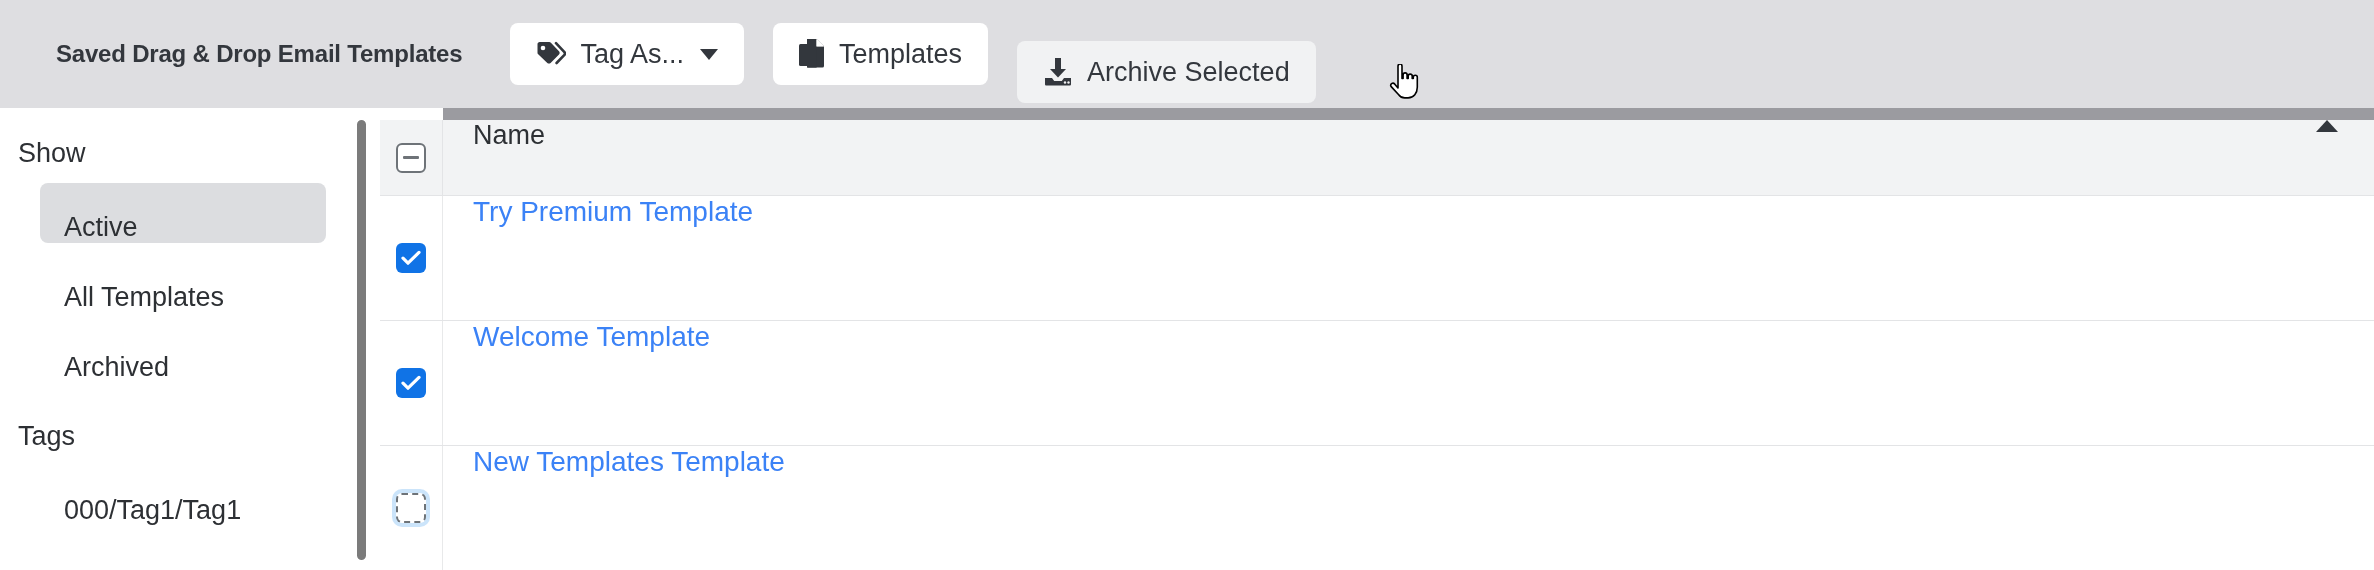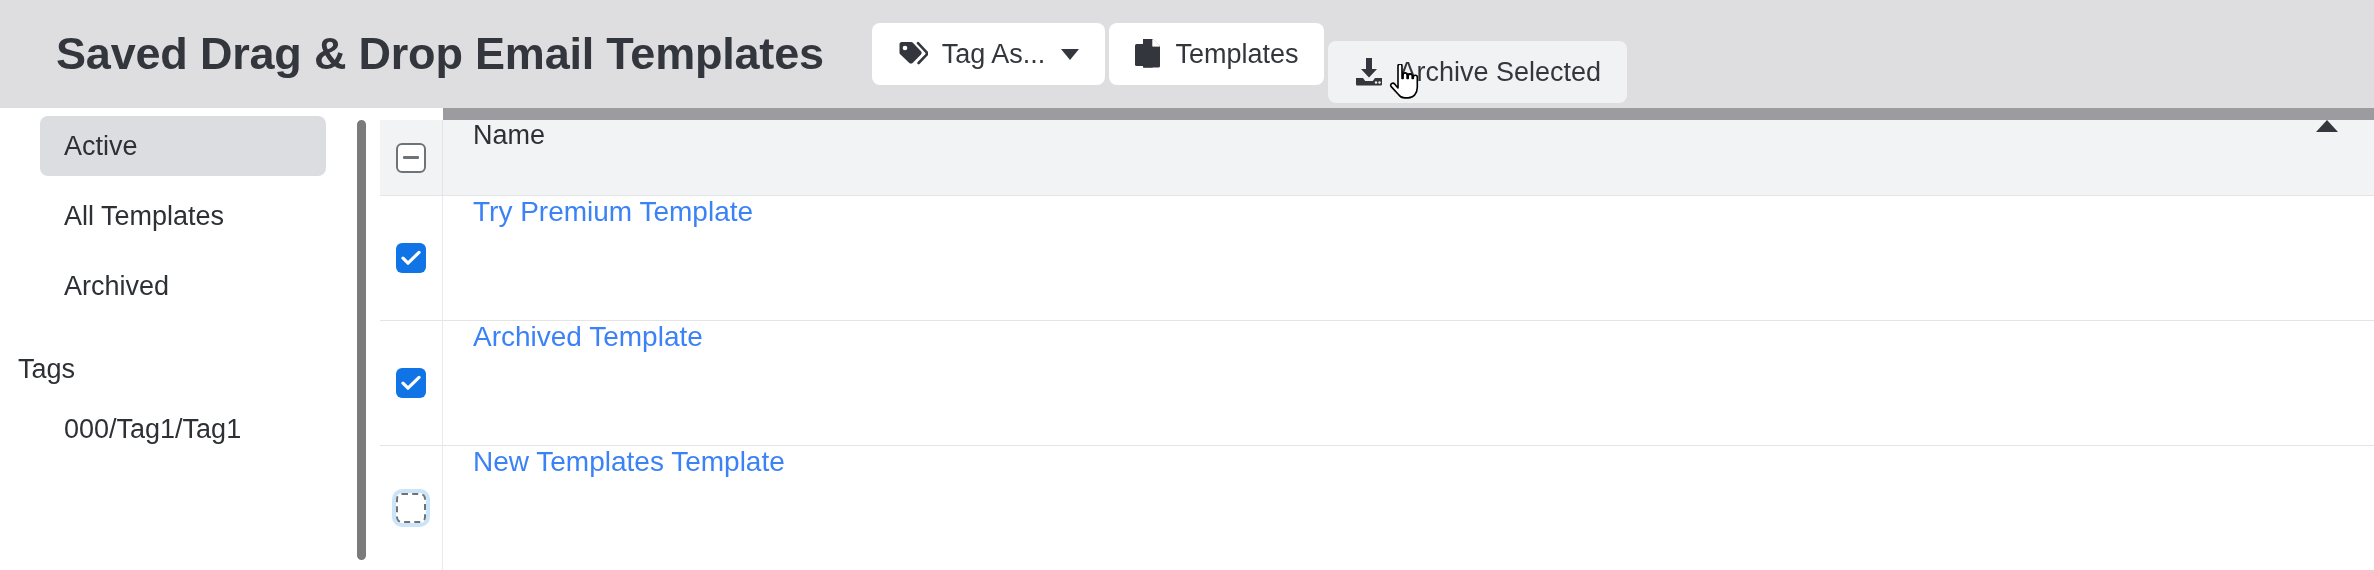--- a/index.html
+++ b/index.html
@@ -15,27 +15,27 @@
   #app { position: relative; width: 2374px; height: 570px; background:#ffffff; }
 
   
   .toolbar {
     position: absolute; left:0; top:0; width:2374px; height:108px;
     background:#dedee1;
     display:flex; align-items:center;
   }
   .page-title {
     margin-left: 56px;
-    font-size: 45px;
+    font-size: 24px;
     font-weight: 700;
     color: #33373d;
     letter-spacing: -0.2px;
     white-space: nowrap;
   }
-  .tb-buttons { display:flex; align-items:center; margin-left: 48px; gap: 4px; }
+  .tb-buttons { display:flex; align-items:center; margin-left: 48px; gap: 29px; }
 
   .tb-btn {
     display:flex; align-items:center;
     height: 62px;
     padding: 0 26px;
     border-radius: 8px;
     background: #ffffff;
     border: none;
     font-family: "Liberation Sans", sans-serif;
     font-size: 27px;
@@ -62,21 +62,21 @@
     background:#ffffff;
     padding-top: 8px;
   }
   .side-heading {
     font-size: 27px; color:#2d3034; font-weight:400;
     padding: 22px 0 14px 18px;
   }
   .side-item {
     margin: 0 22px 0 40px;
     height: 60px;
-    display:flex; align-items:center;
+    display:flex; align-items:flex-end;
     padding-left: 24px;
     border-radius: 8px;
     font-size: 27px;
     color: #2d3034;
     cursor: pointer;
     white-space: nowrap;
   }
   .side-item.selected { background: #dcdde0; }
   .side-item.tag { padding-left: 24px; }
   .side-sub { margin-top: 10px; }
@@ -209,20 +209,21 @@
     </div>
   </div>
 
   <div class="cursor">
     <svg width="30" height="36" viewBox="0 0 30 36">
       <path d="M9 2.2c0-1.2.9-2.2 2-2.2s2 1 2 2.2v12.3h1.1v-3.6c0-1.1.9-2 2-2s2 .9 2 2v3.6h1.1v-2.4c0-1.1.9-2 2-2s2 .9 2 2v2.4h1.1v-1.3c0-1.1.9-2 2-2s2 .9 2 2v10.1c0 5.6-3.6 10.6-9.2 10.6h-3.4c-2.5 0-4.6-1.2-6-3.2L2.2 22.6c-.7-1-.5-2.3.4-3 .9-.7 2.2-.6 3 .3L9 24z" fill="#ffffff" stroke="#000000" stroke-width="1.6" stroke-linejoin="round"></path>
     </svg>
   </div>
 
   <div class="sidebar">
+    <div class="side-heading">Show</div>
 
     <div class="side-item selected">
       <span>Active</span>
     </div>
     <div class="side-item side-sub">
       <span>All Templates</span>
     </div>
     <div class="side-item side-sub">
       <span>Archived</span>
     </div>
@@ -268,21 +269,21 @@
 
       <div class="row">
         <div class="col-check">
           <span class="cb checked">
             <svg width="20" height="16" viewBox="0 0 20 16">
                 <path d="M2 8.2l5 5L18 2.4" fill="none" stroke="#ffffff" stroke-width="3.2" stroke-linecap="round" stroke-linejoin="round"></path>
               </svg>
           </span>
         </div>
         <div class="col-name">
-          <a class="row-link" href="#">Archived Template</a>
+          <a class="row-link" href="#">Welcome Template</a>
         </div>
       </div>
 
       <div class="row">
         <div class="col-check">
           <span class="cb unchecked"></span>
         </div>
         <div class="col-name">
           <a class="row-link" href="#">New Templates Template</a>
         </div>

